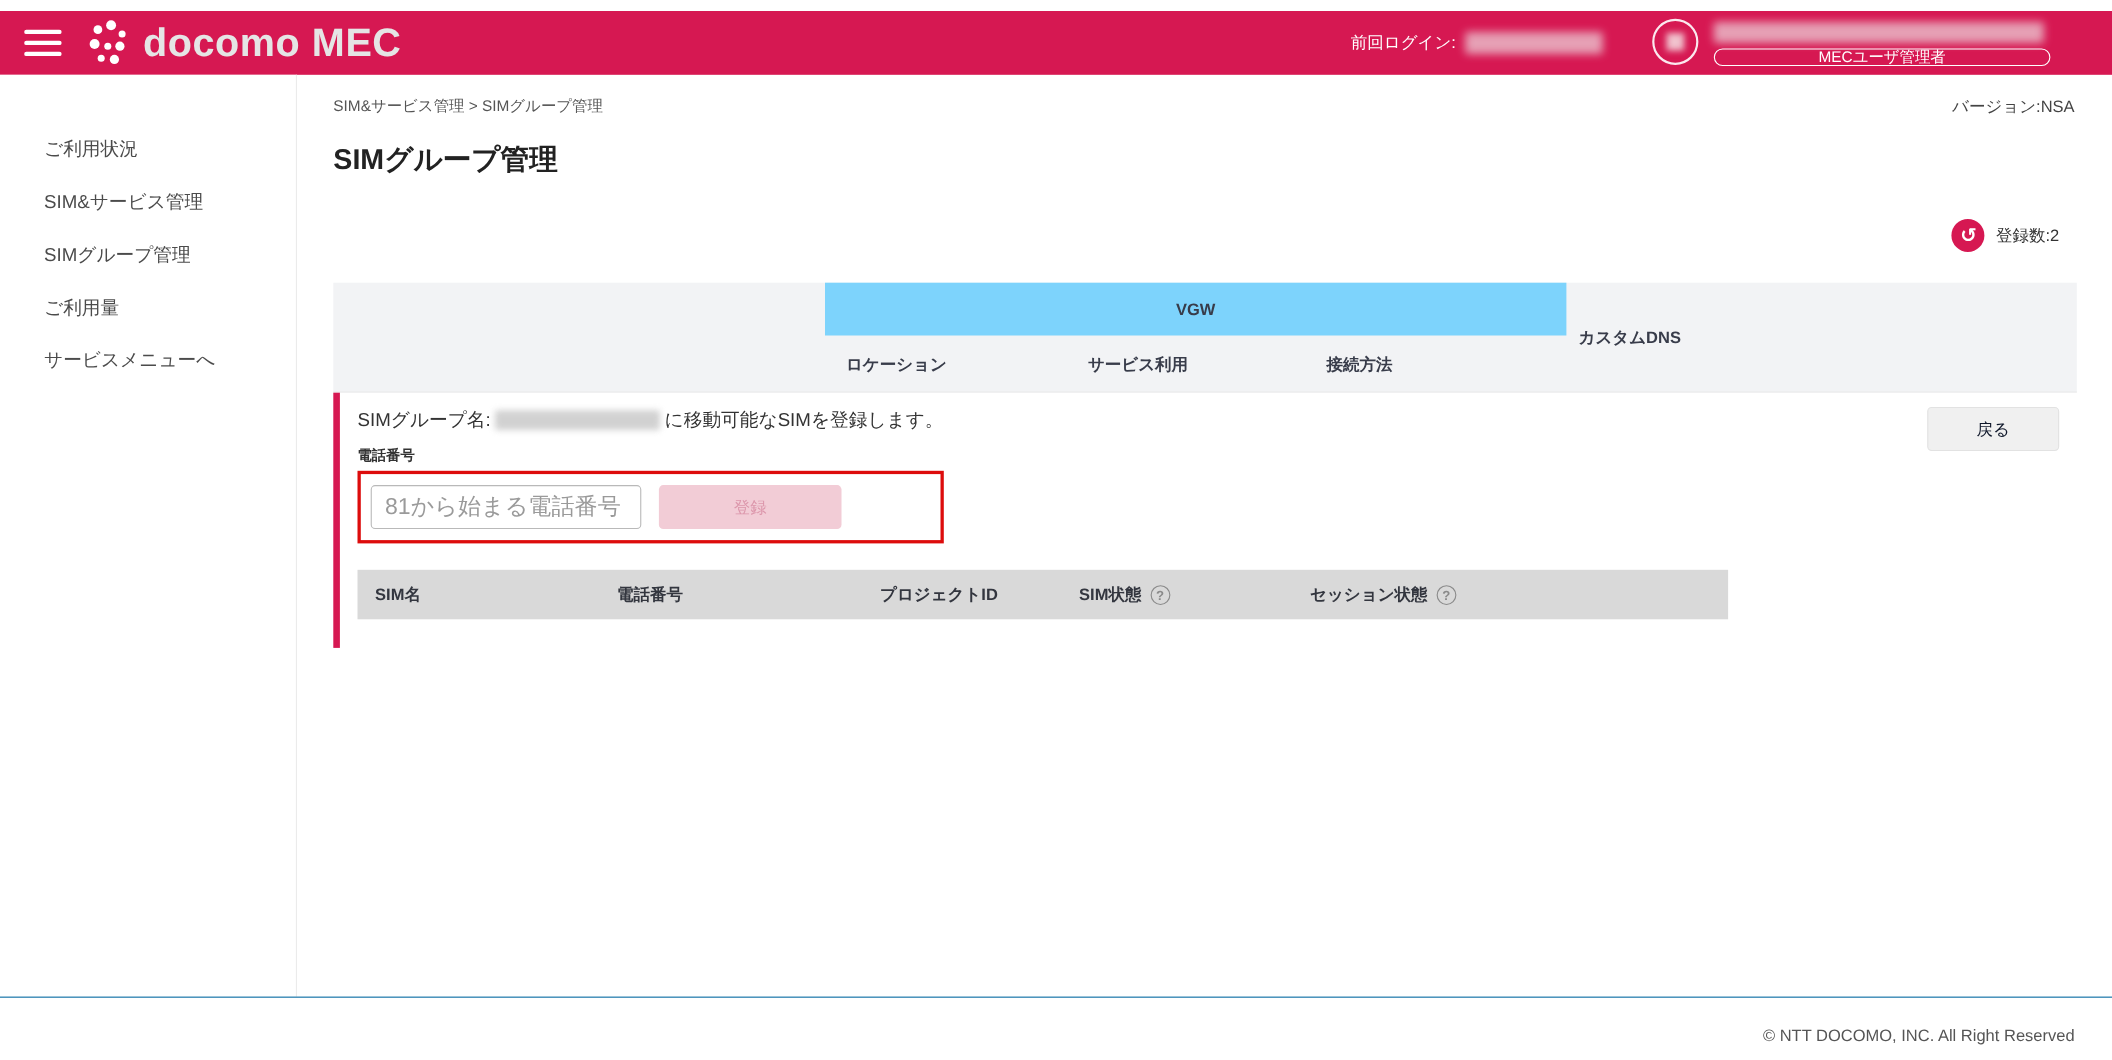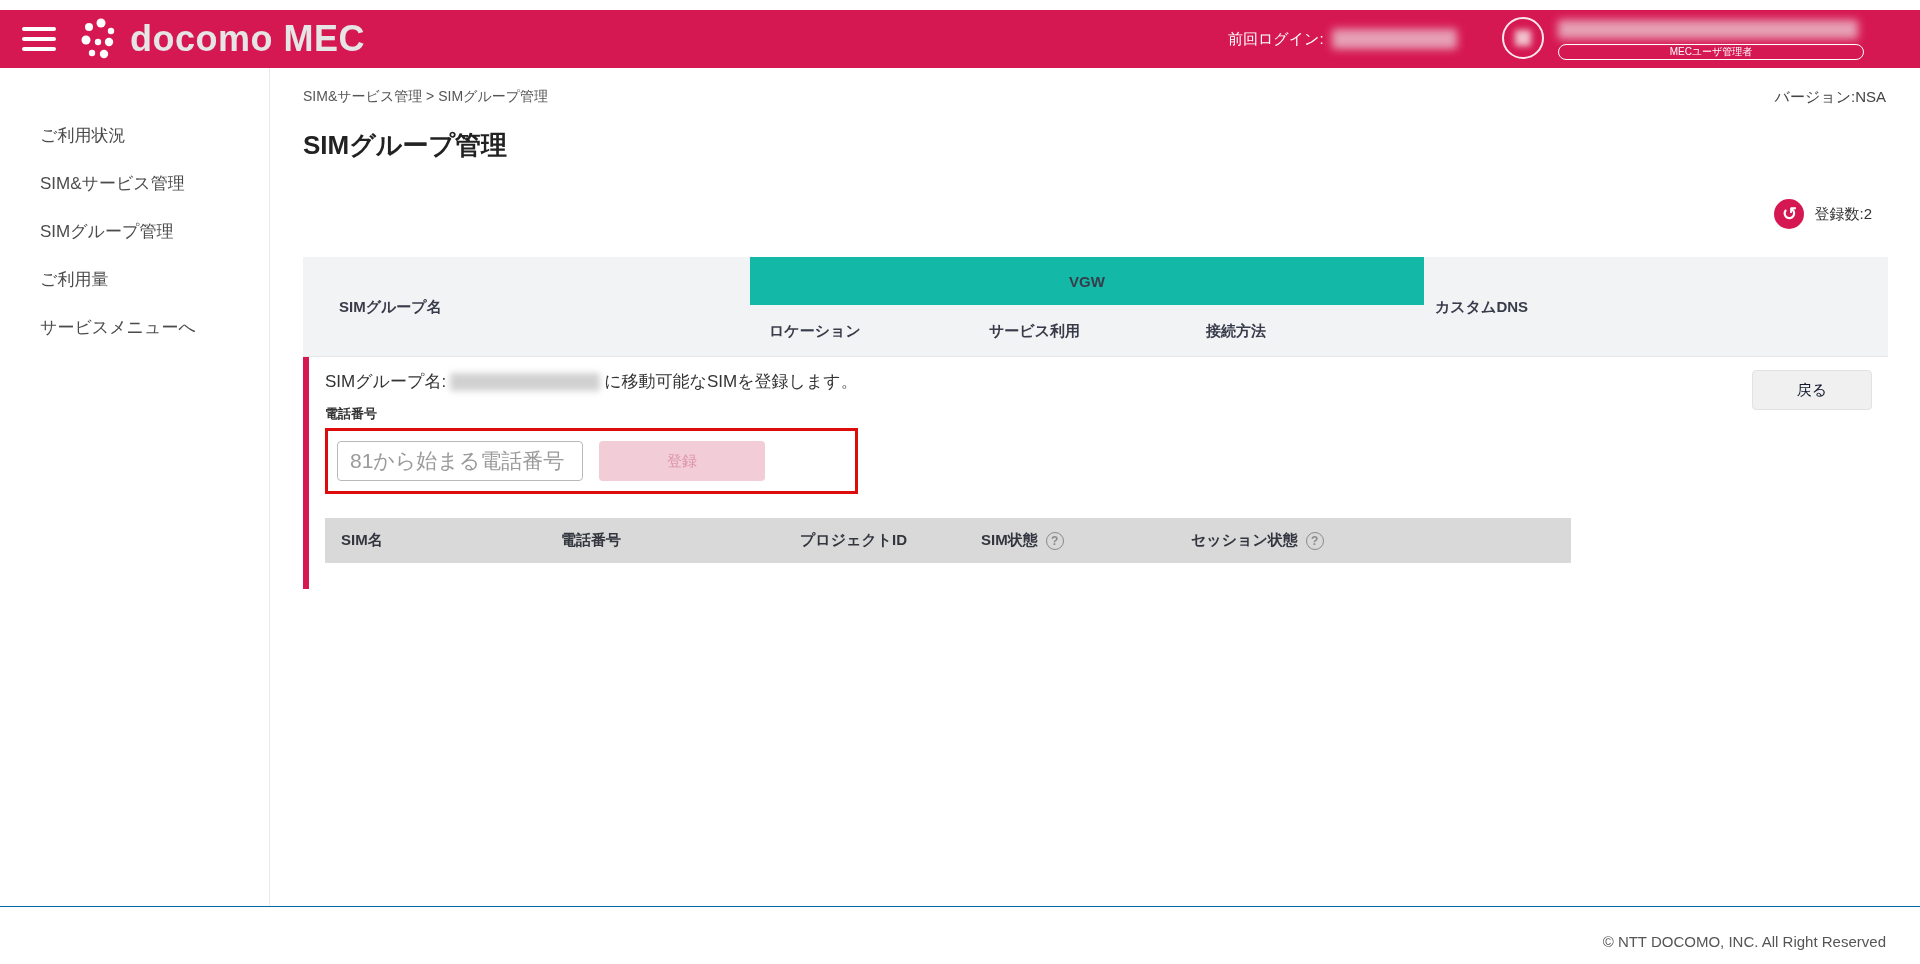--- a/index.html
+++ b/index.html
@@ -13,38 +13,38 @@
   .hamburger span { display:block; width:34px; height:4px; background:#fff; border-radius:2px; }
   .logo { position:absolute; left:80px; top:8px; display:flex; align-items:center; gap:12px; cursor:pointer; }
   .logo-dots { width:38px; height:42px; }
   .logo-text { color:#e5e5e5; font-size:36px; font-weight:bold; letter-spacing:.5px; }
   .last-login { position:absolute; left:1228px; top:0; height:58px; display:flex; align-items:center; gap:8px; color:#fff; font-size:15px; }
   .redact { background:#c6c6c6; border-radius:2px; filter:blur(3px); opacity:.8; display:inline-block; }
   .redact-light { background:#e8afc0; border-radius:2px; filter:blur(4px); opacity:.9; display:inline-block; }
   .avatar { position:absolute; left:1502px; top:7px; width:42px; height:42px; border:2px solid rgba(255,255,255,.9); border-radius:50%; display:flex; align-items:center; justify-content:center; cursor:pointer; }
   .avatar-inner { width:16px; height:16px; background:#f0c2cd; filter:blur(3px); }
   .user-redact { position:absolute; left:1558px; top:10px; width:300px; height:19px; }
-  .role-pill { position:absolute; left:1558px; top:34px; width:306px; height:16px; border:1px solid #fff; border-radius:9px; color:#fff; font-size:10px; display:flex; align-items:flex-end; justify-content:center; }
+  .role-pill { position:absolute; left:1558px; top:34px; width:306px; height:16px; border:1px solid #fff; border-radius:9px; color:#fff; font-size:14px; display:flex; align-items:center; justify-content:center; }
 
   
   .sidebar { position:absolute; left:0; top:68px; width:270px; height:838px; background:#fff; border-right:1px solid #ebebeb; padding-top:44px; }
   .side-item { display:block; padding:12px 10px 12px 40px; font-size:17px; color:#4b4b4b; line-height:24px; cursor:pointer; }
 
   
   .breadcrumb { position:absolute; left:303px; top:88px; font-size:14px; color:#555; cursor:pointer; }
   .version { position:absolute; right:34px; top:88px; font-size:15px; color:#444; }
   .page-title { position:absolute; left:303px; top:128px; font-size:26px; font-weight:bold; color:#222; }
   .count-row { position:absolute; right:48px; top:199px; display:flex; align-items:center; gap:10px; }
   .refresh-btn { width:30px; height:30px; border-radius:50%; background:#d61852; color:#fff; font-size:18px; font-weight:bold; display:flex; align-items:center; justify-content:center; cursor:pointer; line-height:1; }
   .count-label { font-size:15px; color:#333; }
 
   
   .gtable { position:absolute; left:303px; top:257px; width:1585px; }
   .gthead { position:relative; height:100px; background:#f2f3f5; border-bottom:1px solid #e6e6e6; }
-  .vgw-band { position:absolute; left:447px; top:0; width:674px; height:48px; background:#14b8a6; display:flex; align-items:center; justify-content:center; }
+  .vgw-band { position:absolute; left:447px; top:0; width:674px; height:48px; background:#7dd3fc; display:flex; align-items:center; justify-content:center; }
   .hcell { position:absolute; font-size:15px; font-weight:bold; color:#383c4a; display:flex; align-items:center; }
   .hcell.l1 { top:0; height:100px; }
   .hcell.l2 { top:48px; height:52px; }
   .vgw-band .hlabel { font-size:15px; font-weight:bold; color:#383c4a; }
 
   
   .panel { position:relative; background:#fff; border-left:6px solid #d61852; padding:13px 16px 26px 16px; }
   .desc { font-size:17px; color:#333; display:flex; align-items:center; }
   .desc .redact { width:150px; height:18px; margin:0 4px; }
   .phone-label { margin-top:12px; font-size:13px; font-weight:bold; color:#333; }
@@ -127,21 +127,20 @@
   <div class="count-row">
     <div class="refresh-btn">↺</div>
     <span class="count-label">登録数:2</span>
   </div>
 
   <div class="gtable">
     <div class="gthead">
       <div class="vgw-band">
         <span class="hlabel">VGW</span>
       </div>
-      <div class="hcell l1" style="left:36px;">SIMグループ名</div>
       <div class="hcell l2" style="left:466px;">ロケーション</div>
       <div class="hcell l2" style="left:686px;">サービス利用</div>
       <div class="hcell l2" style="left:903px;">接続方法</div>
       <div class="hcell l1" style="left:1132px;">カスタムDNS</div>
     </div>
 
     <div class="panel">
       <div class="desc">
         <span>SIMグループ名:</span>
         <span class="redact"></span>

